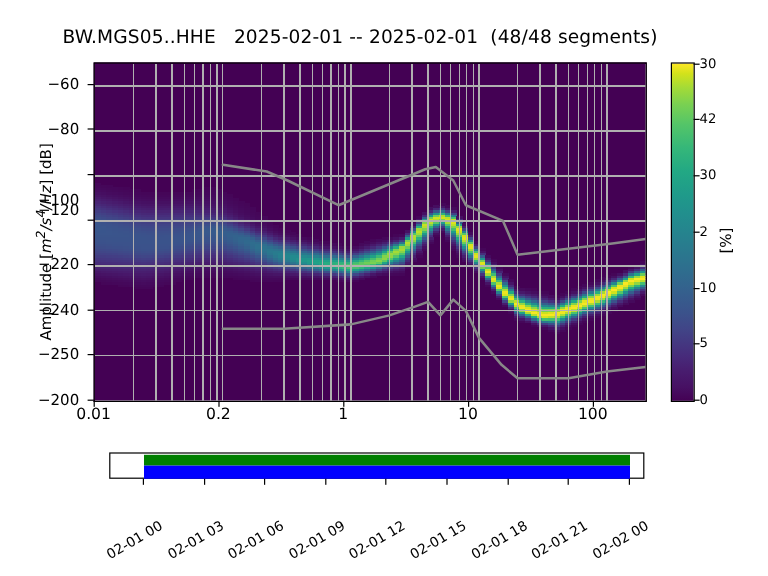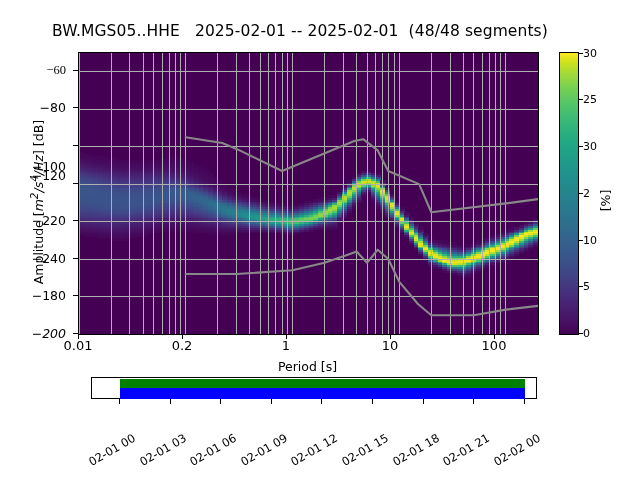--- a/index.html
+++ b/index.html
@@ -81,28 +81,28 @@
 </style>
 </head>
 <body>
 
 <div id="figure">
 
   <div class="abs" id="title">BW.MGS05..HHE   2025-02-01 -- 2025-02-01  (48/48 segments)</div>
 
   <div class="abs" id="ylabel">Amplitude [<i>m<sup>2</sup>/s<sup>4</sup>/Hz</i>] [dB]</div>
 
-  <div class="abs ytick-label" style="top:70px;font-family:Liberation Serif, serif;">−60</div>
+  <div class="abs ytick-label" style="top:70px;">−60</div>
   <div class="abs ytick-label" style="top:107px;">−80</div>
   <div class="abs ytick-label" style="top:138px;margin-top:28px;">−100</div>
   <div class="abs ytick-label" style="top:175px;">−120</div>
   <div class="abs ytick-label" style="top:220px;">−220</div>
   <div class="abs ytick-label" style="top:258px;">−240</div>
-  <div class="abs ytick-label" style="top:295px;">−180</div>
-  <div class="abs ytick-label" style="top:333px;font-style:italic;">−200</div>
+  <div class="abs ytick-label" style="top:295px;">−250</div>
+  <div class="abs ytick-label" style="top:333px;">−200</div>
 
   <div class="abs ytick-mark" style="top:70px;"></div>
   <div class="abs ytick-mark" style="top:107px;"></div>
   <div class="abs ytick-mark" style="top:145px;"></div>
   <div class="abs ytick-mark" style="top:183px;"></div>
   <div class="abs ytick-mark" style="top:220px;"></div>
   <div class="abs ytick-mark" style="top:258px;"></div>
   <div class="abs ytick-mark" style="top:295px;"></div>
   <div class="abs ytick-mark" style="top:333px;"></div>
 
@@ -2486,39 +2486,38 @@
   <div class="abs xtick-mark" style="left:286px;height:5px;"></div>
   <div class="abs xtick-mark" style="left:390px;height:5px;"></div>
   <div class="abs xtick-mark" style="left:494px;height:5px;"></div>
 
   <div class="abs xtick-label" style="left:78px;">0.01</div>
   <div class="abs xtick-label" style="left:182px;">0.2</div>
   <div class="abs xtick-label" style="left:286px;">1</div>
   <div class="abs xtick-label" style="left:390px;">10</div>
   <div class="abs xtick-label" style="left:494px;">100</div>
 
-  <div class="abs" id="xlabel">Period [s]</div>
 
   <div class="abs" id="cbar"></div>
   <div class="abs" id="cblabel">[%]</div>
 
   <div class="abs cbtick-mark" style="top:333px;"></div>
   <div class="abs cbtick-mark" style="top:286px;"></div>
   <div class="abs cbtick-mark" style="top:240px;"></div>
   <div class="abs cbtick-mark" style="top:193px;"></div>
   <div class="abs cbtick-mark" style="top:146px;"></div>
   <div class="abs cbtick-mark" style="top:99px;"></div>
   <div class="abs cbtick-mark" style="top:53px;"></div>
 
   <div class="abs cbtick-label" style="top:333px;">0</div>
   <div class="abs cbtick-label" style="top:286px;">5</div>
   <div class="abs cbtick-label" style="top:240px;">10</div>
   <div class="abs cbtick-label" style="top:193px;">2</div>
   <div class="abs cbtick-label" style="top:146px;">30</div>
-  <div class="abs cbtick-label" style="top:99px;">25</div>
+  <div class="abs cbtick-label" style="top:99px;">42</div>
   <div class="abs cbtick-label" style="top:53px;">30</div>
 
   <div class="abs" id="cov-frame">
     <div class="cov-bar" id="cov-green"></div>
     <div class="cov-bar" id="cov-blue"></div>
   </div>
 
   <div class="abs ttick-mark" style="left:119px;"></div>
   <div class="abs ttick-mark" style="left:170px;"></div>
   <div class="abs ttick-mark" style="left:220px;"></div>

